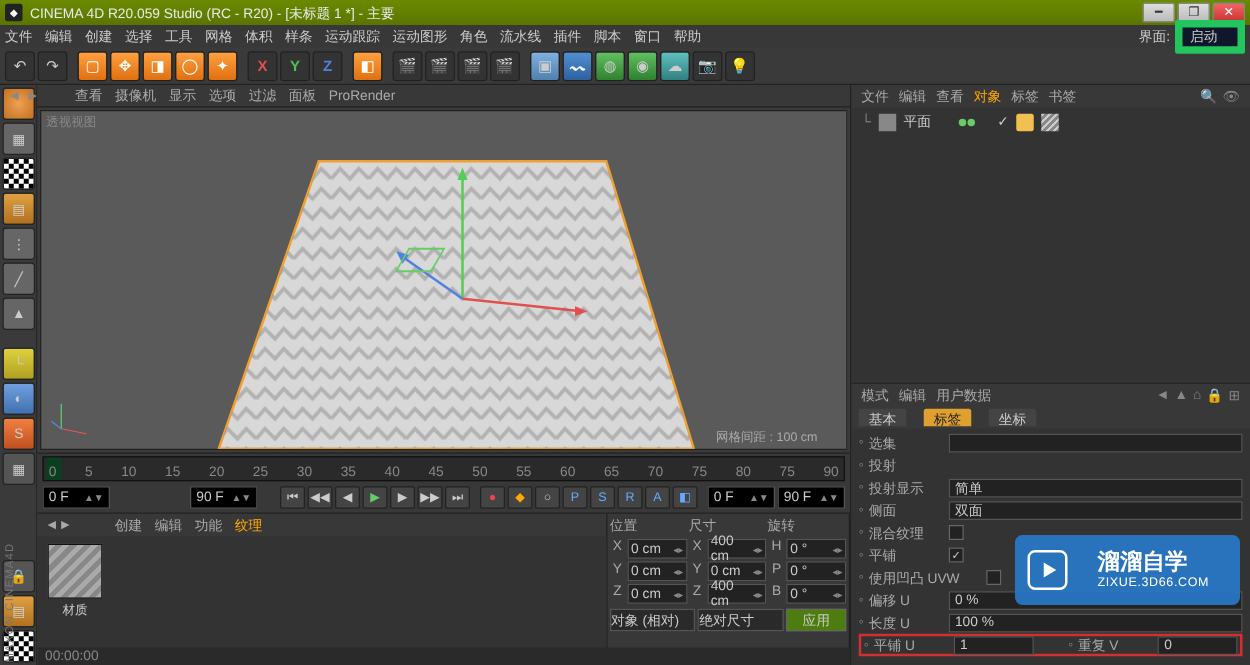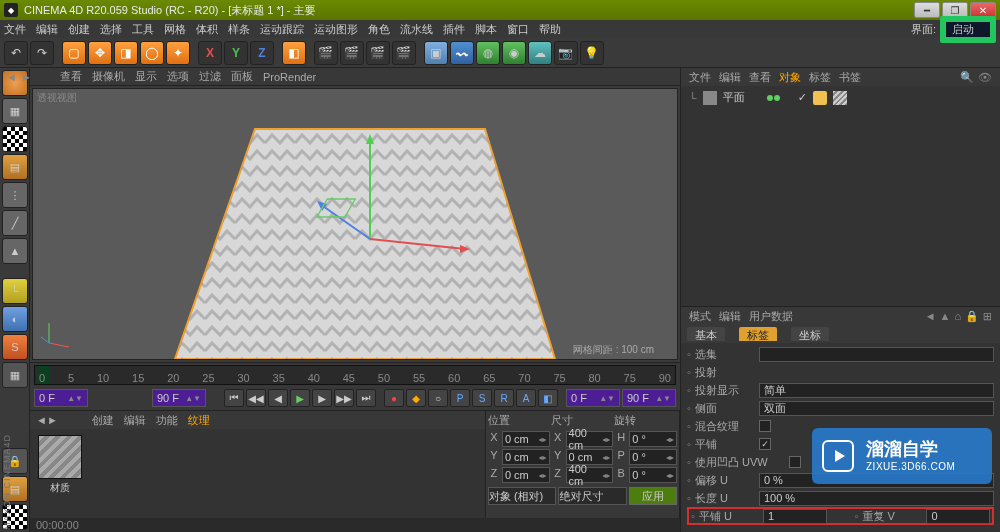--- a/index.html
+++ b/index.html
@@ -63,21 +63,21 @@
   
   
   .plane-svg { position:absolute; top:10px; left:50%; transform:translateX(-50%); }
   
   
   .timeline { height: 48px; background: #383838; border-top:1px solid #222; display:flex; flex-direction:column;}
   .ruler { height:20px; background:#2a2a2a; position:relative; margin:2px 4px; border:1px solid #111;}
   .ruler .marker { position:absolute; top:0; bottom:0; background:#0a4020; width:12px; left:2px;}
   .ruler .ticks { position:absolute; inset:0; display:flex; justify-content:space-between; padding:0 4px; color:#888; font-size:9px; align-items:flex-end;}
   .playback { height:24px; display:flex; align-items:center; gap:2px; padding:0 4px;}
-  .frame-field { width:54px; height:18px; background:#4c1d95; border:1px solid #555; color:#ccc; padding:0 4px; display:flex;align-items:center;justify-content:space-between;}
+  .frame-field { width:54px; height:18px; background:#000000; border:1px solid #555; color:#ccc; padding:0 4px; display:flex;align-items:center;justify-content:space-between;}
   .frame-field .spin { color:#888; font-size:8px;}
   .pbtn { width:20px; height:18px; background:#444; border:1px solid #222; border-radius:2px; display:flex;align-items:center;justify-content:center; color:#ccc; font-size:10px;}
   .pbtn.play { color:#6c6;}
   .pbtn.rec { color:#e44;}
   .pbtn.key { color:#fa0;}
   
   
   .bottom { height: 122px; display: flex; background:#383838; border-top:1px solid #222;}
   .materials { width: 470px; display:flex; flex-direction:column; border-right:1px solid #222;}
   .mat-tabs { height:18px; display:flex; align-items:center; gap:10px; padding:0 30px; color:#aaa;}
@@ -125,21 +125,21 @@
   .attr-body { flex:1; background:#333; padding:2px 6px; color:#ccc; overflow:hidden;}
   .attr-row { display:flex; align-items:center; gap:4px; height:18px;}
   .attr-row .bullet { color:#888;}
   .attr-row .lbl { width:60px; color:#aaa;}
   .attr-row .val { flex:1; height:15px; background:#222; border:1px solid #555; padding:0 4px; display:flex;align-items:center;}
   .attr-row .check { width:12px;height:12px; background:#222; border:1px solid #666;}
   .attr-row .check.on::after { content:"✓"; color:#ccc; font-size:9px; display:block; text-align:center; line-height:10px;}
   .highlight-row { border:2px solid #d03030; padding:0 2px;}
   
   
-  .watermark { position:absolute; right:8px; bottom:48px; width:180px; height:56px; background:rgba(40,120,200,0.92); border-radius:6px; display:flex; align-items:center; gap:12px; padding:0 10px; z-index:100;}
+  .watermark { position:absolute; right:8px; bottom:48px; width:180px; height:56px; background:rgba(40,120,200,0.92); border-radius:6px; display:flex; align-items:center; gap:24px; padding:0 10px; z-index:100;}
   .watermark .play { width:32px;height:32px; border:2px solid #fff; border-radius:6px; display:flex;align-items:center;justify-content:center;}
   .watermark .play::after { content:""; border-left:10px solid #fff; border-top:6px solid transparent; border-bottom:6px solid transparent; margin-left:3px;}
   .watermark .txt { color:#fff; display:flex; flex-direction:column; line-height:1.2;}
   .watermark .big { font-size:18px; font-weight:bold;}
   .watermark .small { font-size:10px; letter-spacing:0.5px;}
   
   
   .vbrand { position:absolute; left:2px; bottom:2px; writing-mode:vertical-rl; transform:rotate(180deg); color:#777; font-size:9px; letter-spacing:1px;}
   .statusbar { position:absolute; bottom:0; left:30px; right:320px; height:14px; background:#2a2a2a; color:#888; font-size:10px; padding:0 6px; display:flex;align-items:center;}
 </style>

